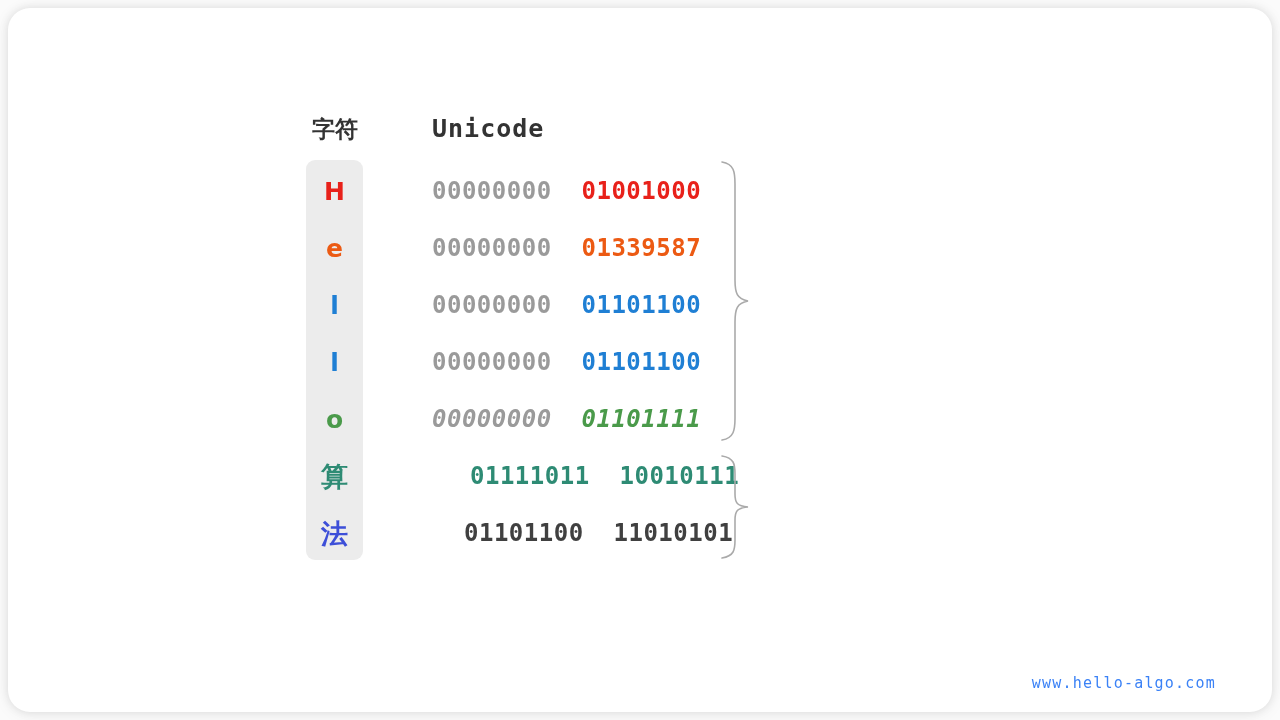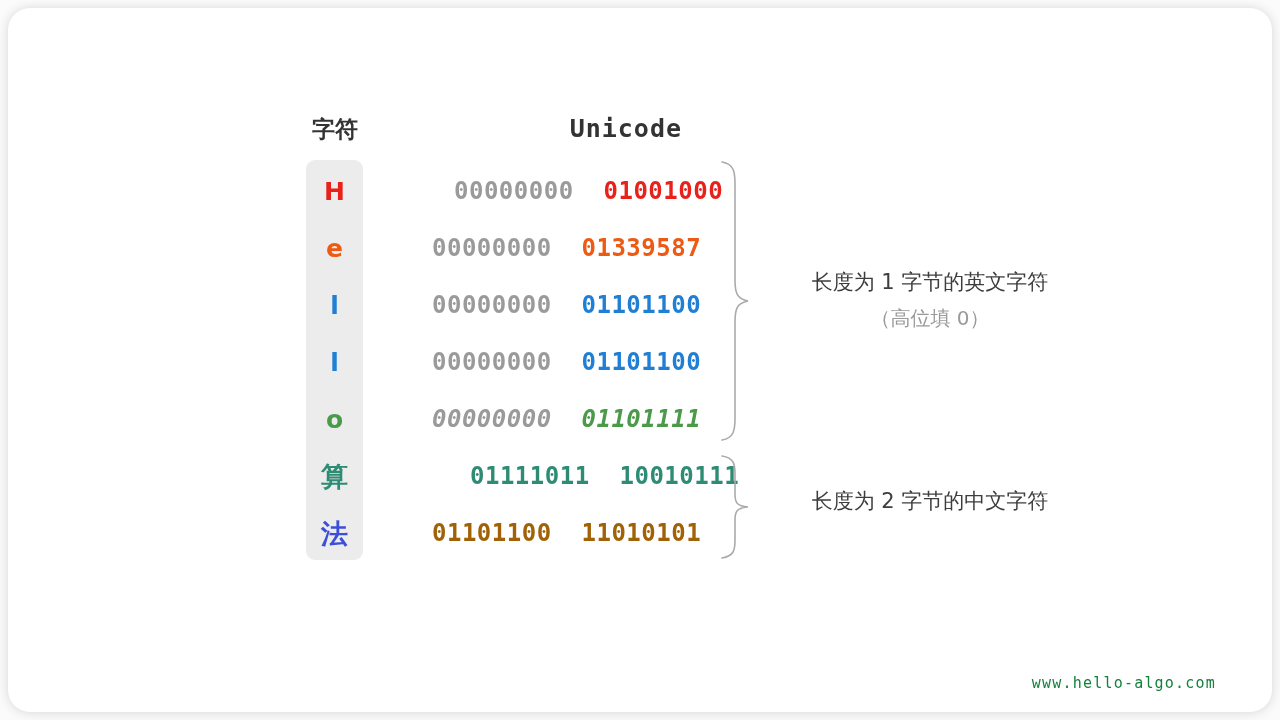--- a/index.html
+++ b/index.html
@@ -44,21 +44,21 @@
     top: 114px;
     width: 58px;
     text-align: center;
     font-size: 23px;
     font-family: "Liberation Sans", "DejaVu Sans", sans-serif;
   }
   .hdr-unicode {
     left: 432px;
     top: 114px;
     width: 250px;
-    text-align: right;
+    text-align: left;
     font-size: 25px;
     font-family: "DejaVu Sans Mono", "Liberation Mono", monospace;
     letter-spacing: 1px;
   }
 
   
   .char-panel {
     position: absolute;
     left: 306px;
     top: 160px;
@@ -138,42 +138,42 @@
     left: 765px;
     top: 487px;
     width: 330px;
   }
 
   
   .watermark {
     position: absolute;
     right: 36px;
     bottom: 28px;
-    color: #15803d;
+    color: #3b82f6;
     font-size: 15px;
     letter-spacing: 1.2px;
     font-family: "DejaVu Sans Mono", "Liberation Mono", monospace;
   }
 </style>
 </head>
 <body>
 
 <div id="canvas">
 
   <div class="card"></div>
 
   <div class="hdr hdr-char">字符</div>
   <div class="hdr hdr-unicode">Unicode</div>
 
   <div class="char-panel"></div>
 
   <div id="rows-host">
       <div class="row" style="top: 163px;">
         <div class="glyph" style="color: rgb(232, 33, 26);">H</div>
-        <div class="bits" style="color: rgb(232, 33, 26); margin-left: 22px;"><span class="hi">00000000</span>  <span>01001000</span></div>
+        <div class="bits" style="color: rgb(232, 33, 26);"><span class="hi">00000000</span>  <span>01001000</span></div>
       </div>
       <div class="row" style="top: 220px;">
         <div class="glyph" style="color: rgb(236, 90, 19);">e</div>
         <div class="bits" style="color: rgb(236, 90, 19);"><span class="hi">00000000</span>  <span>01339587</span></div>
       </div>
       <div class="row" style="top: 277px;">
         <div class="glyph" style="color: rgb(31, 127, 212);">l</div>
         <div class="bits" style="color: rgb(31, 127, 212);"><span class="hi">00000000</span>  <span>01101100</span></div>
       </div>
       <div class="row" style="top: 334px;">
@@ -183,36 +183,29 @@
       <div class="row" style="top: 391px;">
         <div class="glyph" style="color: rgb(74, 154, 74);">o</div>
         <div class="bits" style="color: rgb(74, 154, 74); font-style: italic;"><span class="hi">00000000</span>  <span>01101111</span></div>
       </div>
       <div class="row" style="top: 448px;">
         <div class="glyph cjk" style="color: rgb(46, 139, 116);">算</div>
         <div class="bits" style="color: rgb(46, 139, 116); margin-left: 38px;"><span>01111011</span>  <span>10010111</span></div>
       </div>
       <div class="row" style="top: 505px;">
         <div class="glyph cjk" style="color: rgb(61, 79, 216);">法</div>
-        <div class="bits" style="color: #a16207;"><span>01101100</span>  <span>11010101</span></div>
+        <div class="bits" style="color: #404040; margin-left: 32px;"><span>01101100</span>  <span>11010101</span></div>
       </div>
     </div>
 
   <svg class="brace-svg" viewBox="0 0 46 420" xmlns="http://www.w3.org/2000/svg">
 
     <path d="M 8 12 C 20 14, 21 22, 21 34 L 21 130 C 21 143, 23 149, 34 151
              C 23 153, 21 159, 21 172 L 21 268 C 21 280, 20 288, 8 290" fill="none" stroke="#aaaaaa" stroke-width="1.6" stroke-linecap="round"></path>
 
     <path d="M 8 306 C 20 308, 21 314, 21 324 L 21 344 C 21 353, 23 356, 34 357
              C 23 358, 21 361, 21 370 L 21 390 C 21 400, 20 406, 8 408" fill="none" stroke="#aaaaaa" stroke-width="1.6" stroke-linecap="round"></path>
   </svg>
 
-  <div class="anno anno-1">
-    <div class="anno-main">长度为 1 字节的英文字符</div>
-    <div class="anno-sub">（高位填 0）</div>
-  </div>
-  <div class="anno anno-2">
-    <div class="anno-main">长度为 2 字节的中文字符</div>
-  </div>
 
   <div class="watermark">www.hello-algo.com</div>
 
 </div>
 
 </body></html>

